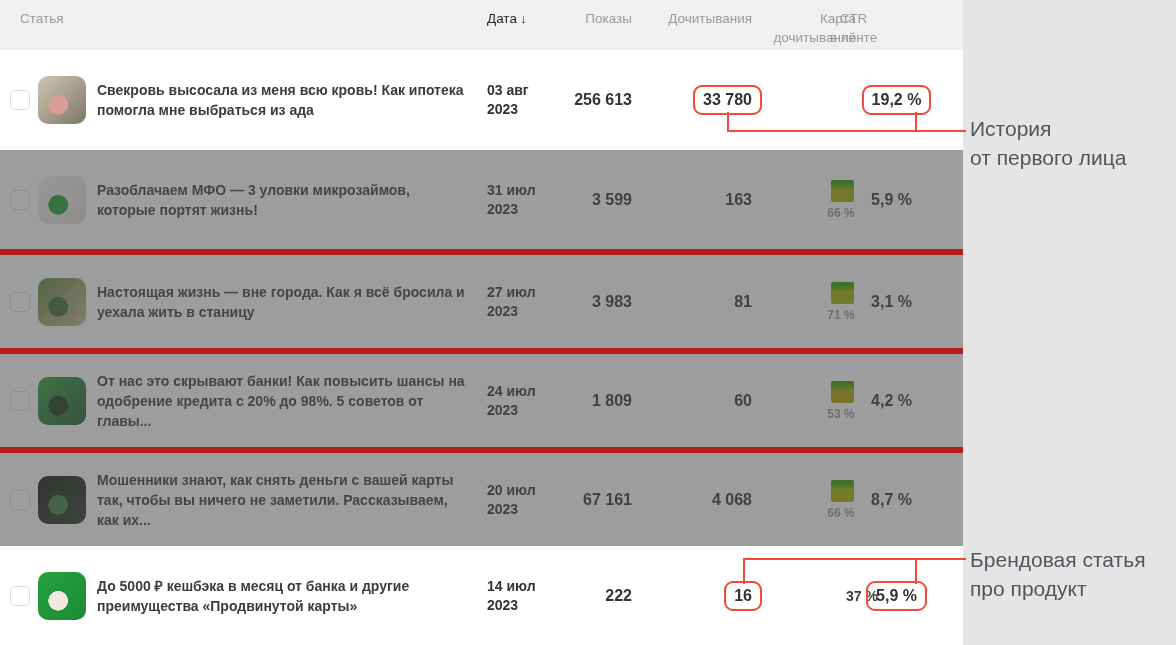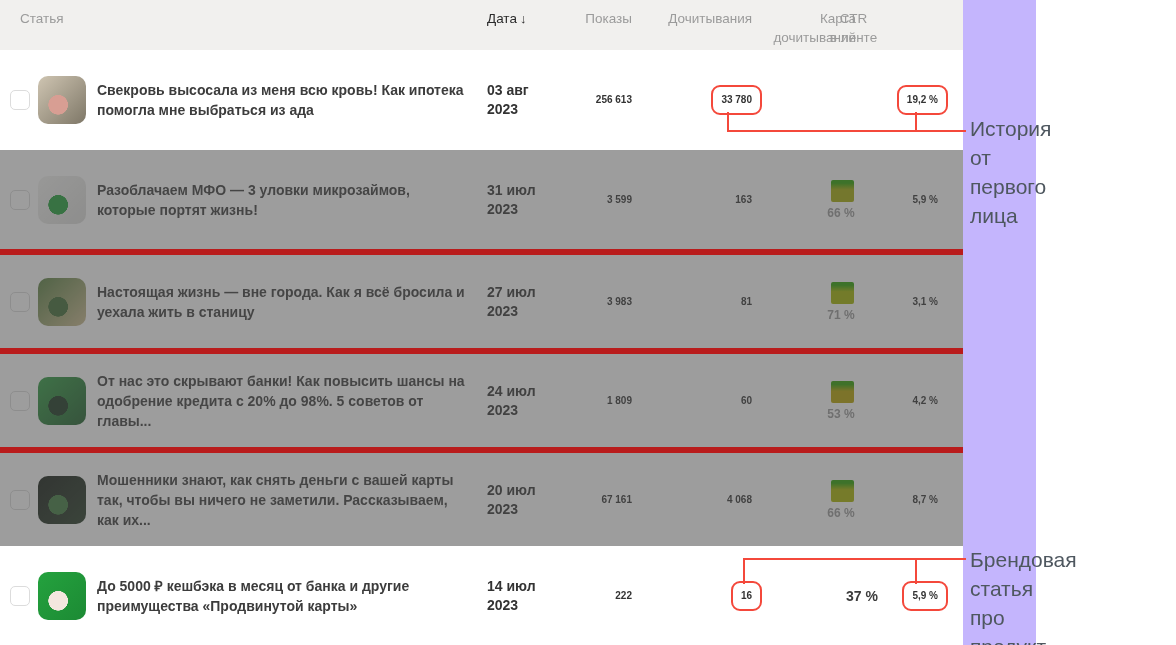--- a/index.html
+++ b/index.html
@@ -3,21 +3,21 @@
 <meta charset="utf-8">
 <style>
   :root{
     --red:#f4483b;
     --header-bg:#f1f0ee;
     --ann:#4e575f;
   }
   *{box-sizing:border-box;margin:0;padding:0;}
   html,body{width:1176px;height:645px;background:#ffffff;overflow:hidden;
     font-family:"Liberation Sans", sans-serif;}
-  .stage{position:relative;width:1036px;height:645px;background:#c4b5fd;}
+  .stage{position:relative;width:1176px;height:645px;background:#e5e5e5;}
 
   
   .thead{position:absolute;left:0;top:0;width:963px;height:50px;background:var(--header-bg);}
   .h{position:absolute;top:9px;font-size:13.5px;line-height:19px;color:#9b9b9b;}
   .h-article{left:20px;}
   .h-date{left:487px;color:#2b2b2b;cursor:pointer;}
   .h-date .arrow{margin-left:3px;font-size:13px;color:#2b2b2b;}
   .h-impr{left:535px;width:97px;text-align:right;}
   .h-reads{left:655px;width:97px;text-align:right;}
   .h-map{left:736px;width:120px;text-align:right;}
@@ -30,28 +30,28 @@
   .row:first-child{height:100px;}
   .row.dimmed + .row.dimmed{border-top:6px solid #b91c1c;}
   .row.dimmed::after{content:"";position:absolute;inset:0;background:rgba(77,77,77,0.55);z-index:3;}
 
   .cc{position:absolute;top:50%;transform:translateY(-50%);}
   .c-check{left:10px;width:20px;height:20px;border:1.5px solid #dcdcdc;border-radius:5px;background:#fff;cursor:pointer;}
   .c-thumb{left:38px;width:48px;height:48px;border-radius:10px;cursor:pointer;}
   .c-title{left:97px;width:368px;font-size:14px;line-height:20px;color:#3c3c3c;text-decoration:none;display:block;cursor:pointer;}
   .c-date{left:487px;width:62px;font-size:14px;line-height:19px;color:#333;}
   .c-date span{display:block;}
-  .num{font-size:10px;line-height:20px;color:#333;}
+  .num{font-size:16px;line-height:20px;color:#333;}
   .c-impr{left:535px;width:97px;text-align:right;}
   .c-reads{left:655px;width:97px;text-align:right;}
   .c-map{left:744px;width:120px;text-align:right;}
   .map-square{display:block;width:23px;height:22px;border-radius:2px;margin:0 10px 4px auto;}
   .map-label{display:block;width:44px;margin:0 1px 0 auto;text-align:center;font-size:12px;color:#9a9a9a;}
   .map-label.plain{width:100%;margin:14px;text-align:right;font-size:14px;color:#3c3c3c;}
-  .c-ctr{left:845px;width:93px;text-align:right;}
+  .c-ctr{left:845px;width:93px;text-align:center;}
 
   .circled{display:inline-block;border:2px solid var(--red);border-radius:9px;
     padding:3px 8px;margin:-5px -10px -5px 0;}
 
   
   .red{position:absolute;background:var(--red);z-index:6;}
   #cl-t-v1{left:727px;top:112px;width:2px;height:20px;}
   #cl-t-v2{left:915px;top:112px;width:2px;height:20px;}
   #cl-t-h {left:727px;top:130px;width:239px;height:2px;}
   #cl-b-h {left:743px;top:558px;width:223px;height:2px;}

